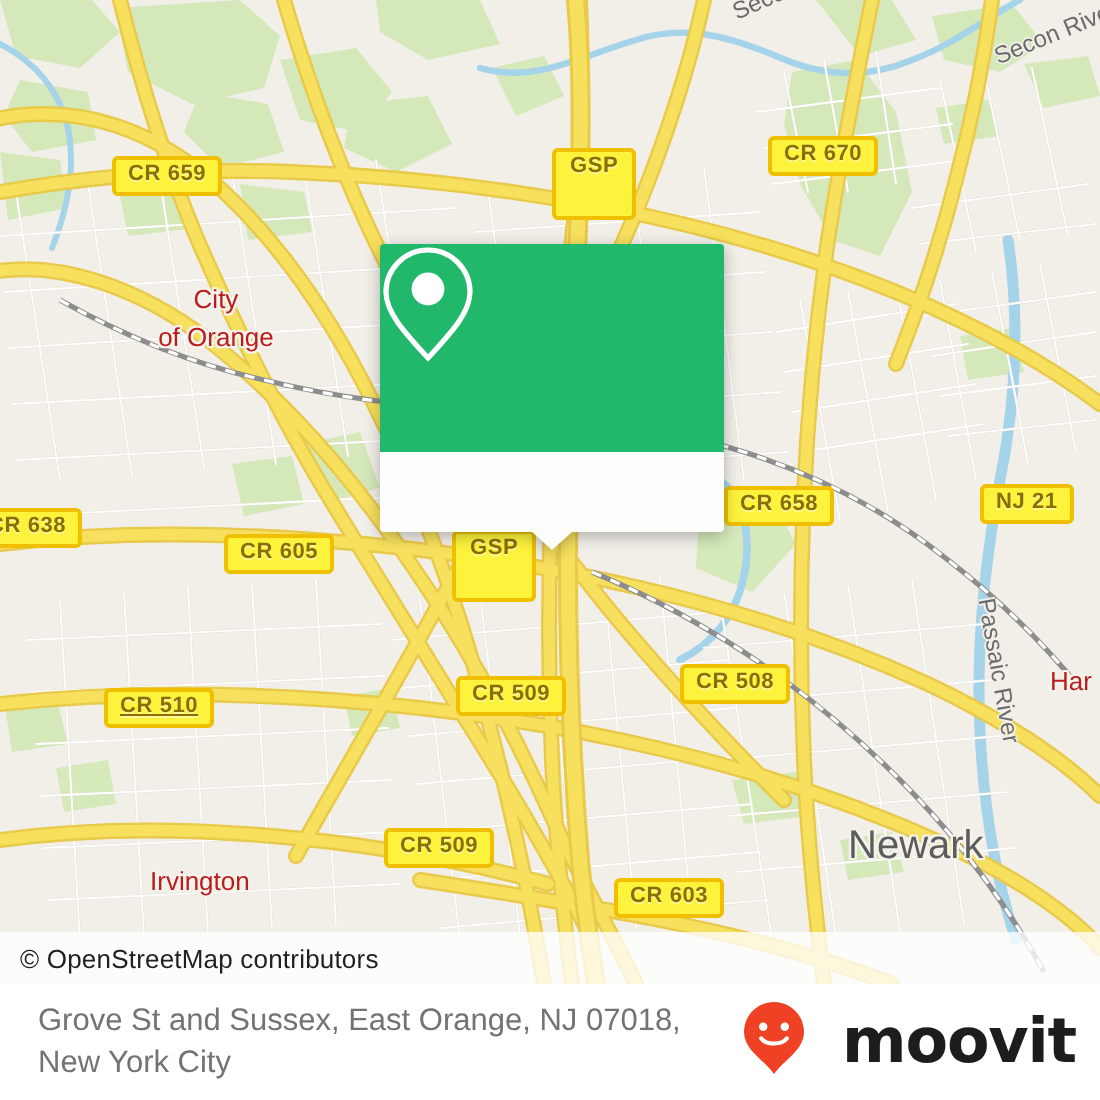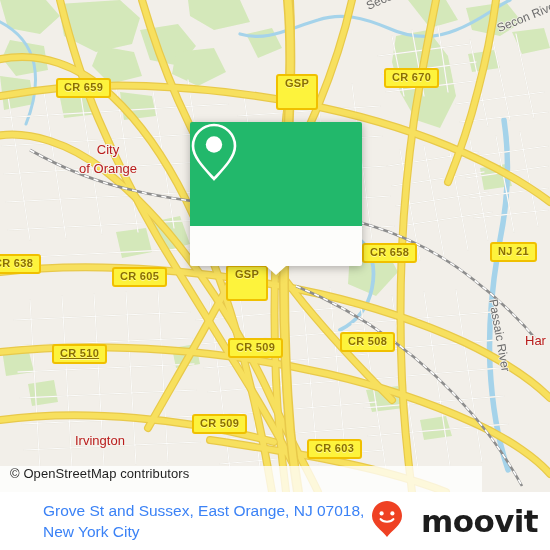--- a/index.html
+++ b/index.html
@@ -84,41 +84,40 @@
   .callout-tail{
     position:absolute;left:50%;bottom:-9px;margin-left:-10px;
     width:0;height:0;
     border-left:10px solid transparent;
     border-right:10px solid transparent;
     border-top:9px solid #fdfdfb;
   }
 
   
   .attrib{
-    position:absolute;left:0;top:466px;width:482px;height:26px;
+    position:absolute;left:0;top:466px;width:550px;height:26px;
     background:rgba(255,255,255,.78);
-    display:flex;
+    display:flex;align-items:center;
     z-index:30;
   }
   .attrib span{
     font-size:13px;color:#1f1f1f;padding-left:10px;letter-spacing:.1px;
   }
 
   
   .bottom{
     position:absolute;left:0;top:492px;width:550px;height:58px;
     background:#ffffff;
     display:flex;align-items:center;justify-content:space-between;
     box-sizing:border-box;padding:0 12px 0 19px;
     z-index:50;
   }
   .bottom-addr{
-    color:#3b82f6;font-size:15.5px;line-height:21px;
+    color:#737373;font-size:15.5px;line-height:21px;
     max-width:400px;
-    margin-left:24px;
   }
   .brand{display:flex;align-items:center;gap:18px;flex-shrink:0;}
   .brand-word{
     color:#1d1d1d;font-size:31px;font-weight:bold;letter-spacing:-.6px;
     line-height:31px;font-family:"DejaVu Sans","Liberation Sans",sans-serif;
   }
 </style>
 </head>
 <body>
 
@@ -268,20 +267,21 @@
         <path d="M296 286 C330 300 362 318 392 340 C422 362 450 388 474 416 C494 440 510 464 522 486"></path>
       </g>
       <g class="railD" stroke-width="1.6">
         <path d="M30 150 C62 168 96 182 132 190 C172 200 212 204 252 206 C294 208 334 214 372 226 C410 238 444 256 474 280 C500 300 522 322 540 344"></path>
         <path d="M296 286 C330 300 362 318 392 340 C422 362 450 388 474 416 C494 440 510 464 522 486"></path>
       </g>
     </svg>
 
     <div class="place small two" style="left:68px;top:140px;width:80px;">City<br>of Orange</div>
     <div class="place small" style="left:75px;top:432px;">Irvington</div>
+    <div class="place" style="left:424px;top:414px;font-size:20px;">Newark</div>
     <div class="place small" style="left:525px;top:332px;text-align:right;">Har</div>
 
     <div class="river" style="left:364px;top:0px;transform:rotate(-24deg);transform-origin:left top;">Secon</div>
     <div class="river" style="left:495px;top:22px;transform:rotate(-22deg);transform-origin:left top;">Secon River</div>
     <div class="river" style="left:500px;top:298px;transform:rotate(80deg);transform-origin:left top;">Passaic River</div>
 
     <div class="shield" style="left:56px;top:78px;">CR 659</div>
     <div class="shield gsp" style="left:276px;top:74px;">GSP</div>
     <div class="shield" style="left:384px;top:68px;">CR 670</div>
     <div class="shield" style="left:-14px;top:254px;">CR 638</div>

